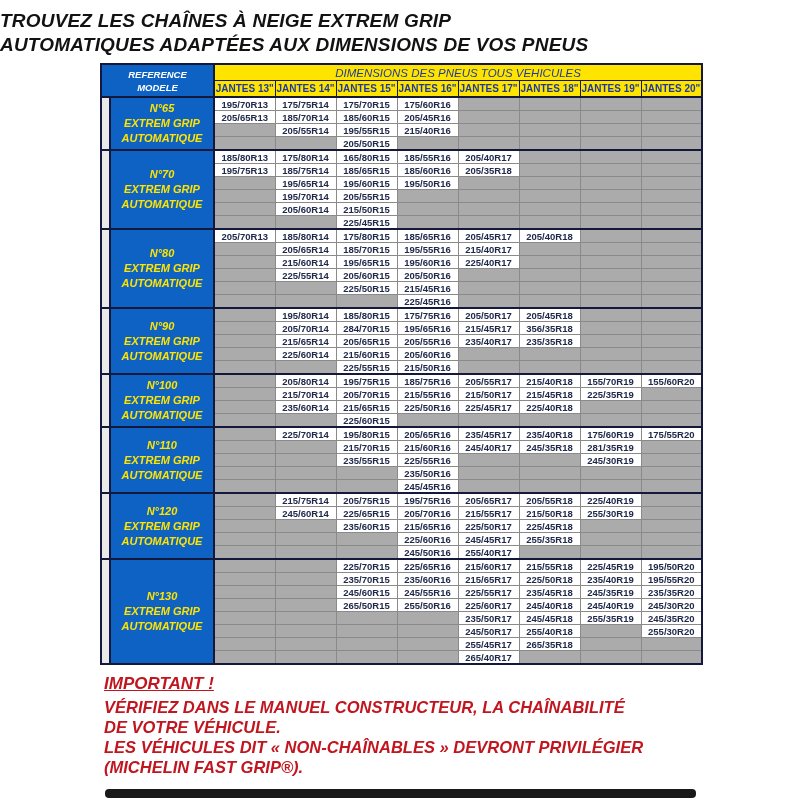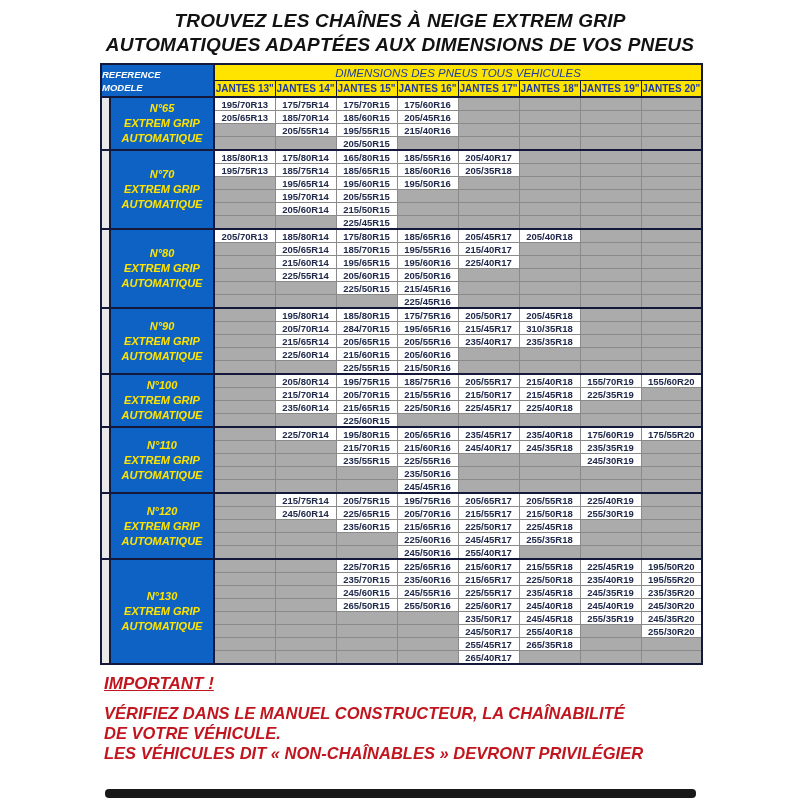--- a/index.html
+++ b/index.html
@@ -14,21 +14,20 @@
   }
   :root {
     --blue: #0E62C4;
     --yellow: #FFE400;
     --hdr-text: #1E3A9E;
     --gray: #ABABAB;
     --red: #C1161F;
     --navy: #14183A;
   }
   .title {
-    text-align: center;
     font-weight: bold;
     font-style: italic;
     font-size: 19px;
     line-height: 24px;
     color: #121212;
     margin-top: 9px;
     letter-spacing: 0.2px;
   }
   .table-wrap { margin: 6px 0 0 100px; }
   table.sizes {
@@ -60,20 +59,21 @@
     text-align: center;
     border: 1px solid var(--navy);
   }
   .ref-cell {
     background: var(--blue);
     color: #ffffff;
     font-weight: bold;
     font-style: italic;
     font-size: 9.5px;
     line-height: 13px;
+    text-align: center;
     border: 2px solid var(--navy);
   }
   .strip-cell {
     background: #e9e9e9;
     border-right: 2px solid var(--navy);
     border-bottom: 1px solid #cdcdcd;
   }
   .label-cell {
     background: var(--blue);
     color: var(--yellow);
@@ -100,21 +100,21 @@
     margin: 9px 0 0 104px;
     color: var(--red);
     font-weight: bold;
     font-style: italic;
     font-size: 16.5px;
     line-height: 20px;
   }
   .notice-heading {
     font-size: 17px;
     text-decoration: underline;
-    margin-bottom: 9px;
+    margin-bottom: 3px;
   }
   .bottom-bar {
     position: absolute;
     left: 105px;
     top: 789px;
     width: 591px;
     height: 9px;
     background: #191919;
     border-radius: 4px;
   }
@@ -354,21 +354,21 @@
           <td class="cell filled">205/45R18</td>
           <td class="cell empty"></td>
           <td class="cell empty"></td>
         </tr>
         <tr>
           <td class="cell empty"></td>
           <td class="cell filled">205/70R14</td>
           <td class="cell filled">284/70R15</td>
           <td class="cell filled">195/65R16</td>
           <td class="cell filled">215/45R17</td>
-          <td class="cell filled">310/35R18</td>
+          <td class="cell filled">356/35R18</td>
           <td class="cell empty"></td>
           <td class="cell empty"></td>
         </tr>
         <tr>
           <td class="cell empty"></td>
           <td class="cell filled">215/65R14</td>
           <td class="cell filled">205/65R15</td>
           <td class="cell filled">205/55R16</td>
           <td class="cell filled">235/40R17</td>
           <td class="cell filled">235/35R18</td>
@@ -457,21 +457,21 @@
           <td class="cell filled">175/60R19</td>
           <td class="cell filled">175/55R20</td>
         </tr>
         <tr>
           <td class="cell empty"></td>
           <td class="cell empty"></td>
           <td class="cell filled">215/70R15</td>
           <td class="cell filled">215/60R16</td>
           <td class="cell filled">245/40R17</td>
           <td class="cell filled">245/35R18</td>
-          <td class="cell filled">235/35R19</td>
+          <td class="cell filled">281/35R19</td>
           <td class="cell empty"></td>
         </tr>
         <tr>
           <td class="cell empty"></td>
           <td class="cell empty"></td>
           <td class="cell filled">235/55R15</td>
           <td class="cell filled">225/55R16</td>
           <td class="cell empty"></td>
           <td class="cell empty"></td>
           <td class="cell filled">245/30R19</td>
@@ -642,16 +642,17 @@
       </tbody>
   </table>
 </div>
 
 <div class="notice">
   <div class="notice-heading">IMPORTANT !</div>
   <div id="notice-lines">
       <div>VÉRIFIEZ DANS LE MANUEL CONSTRUCTEUR, LA CHAÎNABILITÉ</div>
       <div>DE VOTRE VÉHICULE.</div>
       <div>LES VÉHICULES DIT « NON-CHAÎNABLES » DEVRONT PRIVILÉGIER</div>
+      <div>(MICHELIN FAST GRIP®).</div>
     </div>
 </div>
 
 <div class="bottom-bar"></div>
 
 </body></html>

